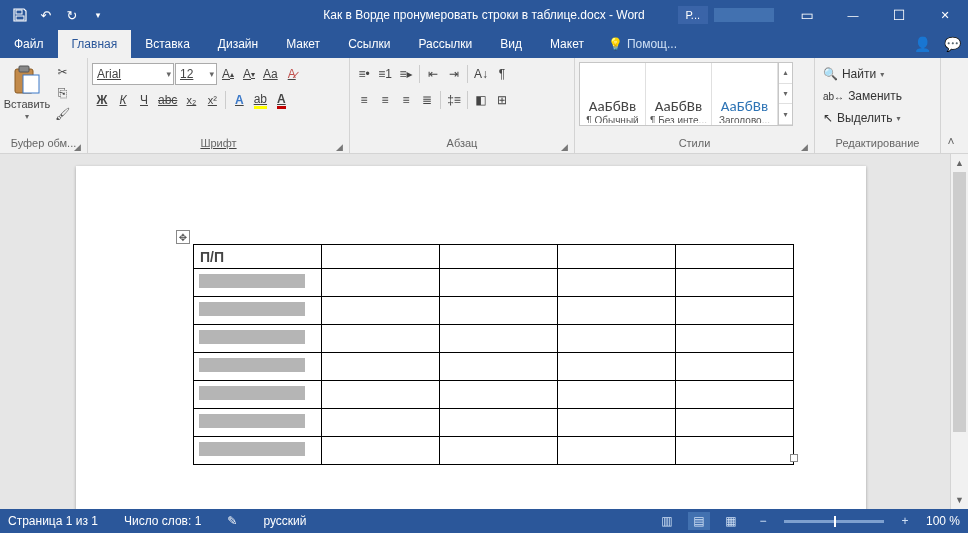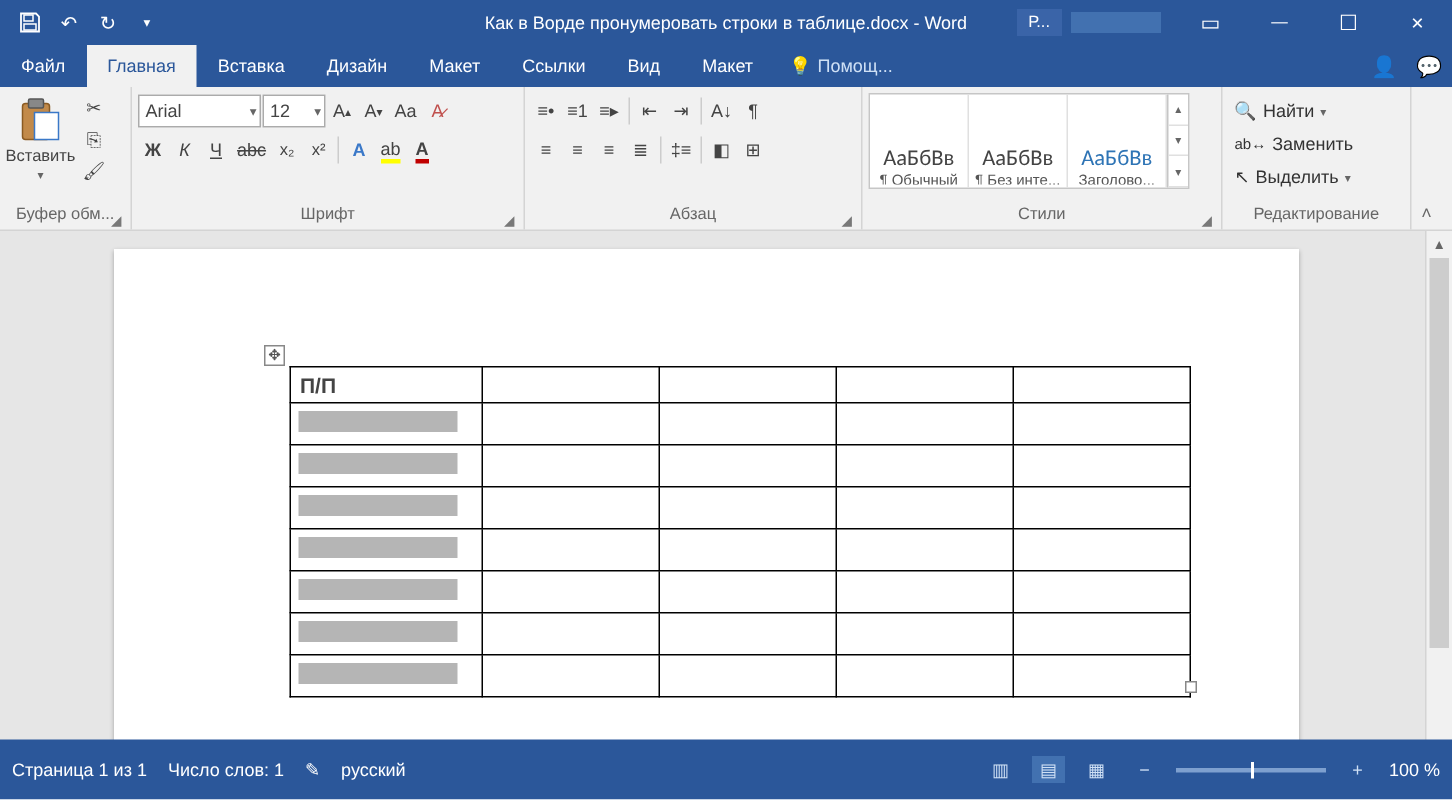--- a/index.html
+++ b/index.html
@@ -52,21 +52,21 @@
   .c1{width:128px;} .cx{width:118px;}
   .hdr{padding-left:6px;font-size:14px;font-weight:bold;}
   .sel{background:#B5B5B5;display:inline-block;height:14px;width:106px;margin:5px;}
   .move-handle{position:absolute;left:100px;top:64px;width:14px;height:14px;border:1px solid #888;background:#fff;display:flex;align-items:center;justify-content:center;font-size:10px;color:#555;}
   .resize-handle{position:absolute;left:714px;top:288px;width:8px;height:8px;border:1px solid #888;background:#fff;}
   
   .vscroll{position:absolute;top:154px;right:0;bottom:24px;width:18px;background:#f1f1f1;border-left:1px solid #d4d4d4;}
   .vscroll .arr{height:18px;display:flex;align-items:center;justify-content:center;font-size:9px;color:#666;}
   .vscroll .thumb{position:absolute;left:2px;right:2px;top:18px;height:260px;background:#cdcdcd;}
   
-  .status { position:absolute;left:0;right:0;bottom:0;height:40px;background:#2B579A;color:#fff;display:flex;align-items:center;font-size:12px;padding:0 8px;gap:14px;}
+  .status { position:absolute;left:0;right:0;bottom:0;height:24px;background:#2B579A;color:#fff;display:flex;align-items:center;font-size:12px;padding:0 8px;gap:26px;}
   .status .right{margin-left:auto;display:flex;align-items:center;gap:10px;}
   .view-btn{width:22px;height:18px;display:flex;align-items:center;justify-content:center;color:#cfe0f5;}
   .slider{width:100px;height:3px;background:#7ea0cf;position:relative;}
   .slider .tk{position:absolute;left:50%;top:-4px;width:2px;height:11px;background:#fff;}
   svg{display:block;}
 </style>
 </head>
 <body>
 
 <div class="titlebar">
@@ -93,20 +93,21 @@
   </div>
 </div>
 
 <div class="tabs">
   <div class="tab">Файл</div>
   <div class="tab active">Главная</div>
   <div class="tab">Вставка</div>
   <div class="tab">Дизайн</div>
   <div class="tab">Макет</div>
   <div class="tab">Ссылки</div>
+  <div class="tab">Рассылки</div>
   <div class="tab">Вид</div>
   <div class="tab tool">Макет</div>
   <div class="tell-me">
       <span>💡</span>
       <span>Помощ...</span>
     </div>
   <div class="right-icons">
     <div class="ri">👤</div>
     <div class="ri">💬</div>
   </div>
@@ -129,21 +130,21 @@
       </div>
       <div class="col">
         <div class="ctrl">✂</div>
         <div class="ctrl">⎘</div>
         <div class="ctrl">🖌</div>
       </div>
     </div>
     <div class="label"><span>Буфер обм...</span><span class="dlauncher">◢</span></div>
   </div>
 
-  <div class="group" style="width:262px;">
+  <div class="group" style="width:262px;text-decoration:underline;">
     <div class="body">
       <div class="col" style="gap:4px;padding-top:3px;">
         <div class="rowline">
           <div class="combo" style="width:82px;">
               <span>Arial</span>
             </div>
           <div class="combo" style="width:42px;">
               <span>12</span>
             </div>
           <div class="ctrl">A<sup style="font-size:8px;">▴</sup></div>

